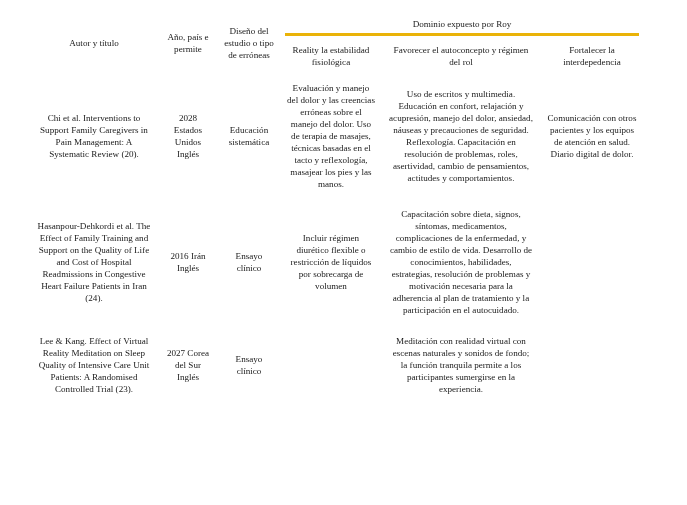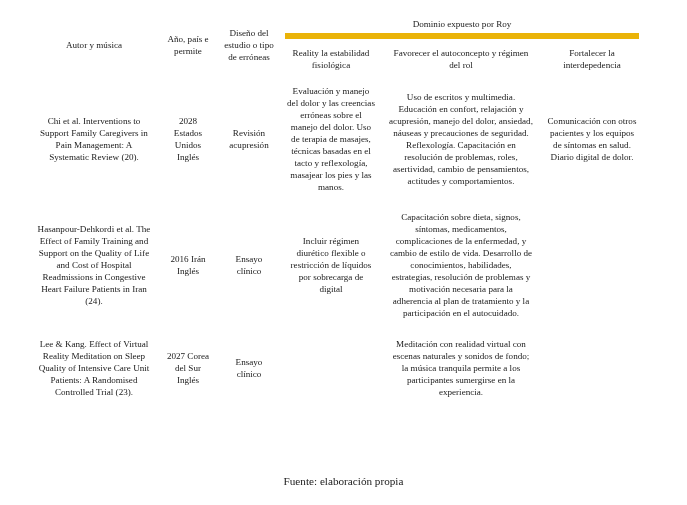--- a/index.html
+++ b/index.html
@@ -65,21 +65,21 @@
   }
 
   .span-head {
     padding-bottom: 2px !important;
   }
   .span-head-inner {
     display: block;
     padding-bottom: 3px;
   }
   .span-underline {
-    border-bottom: 6px solid #eab308;
+    border-bottom: 3px solid #eab308;
   }
 
   
   col.c-author   { width: 128px; }
   col.c-year     { width: 60px;  }
   col.c-design   { width: 62px;  }
   col.c-fisio    { width: 102px; }
   col.c-autoconc { width: 158px; }
   col.c-inter    { width: 104px; }
   col.c-otras    { width: 116px; }
@@ -119,66 +119,65 @@
         <col class="c-year">
         <col class="c-design">
         <col class="c-fisio">
         <col class="c-autoconc">
         <col class="c-inter">
         <col class="c-otras">
       </colgroup>
 
       <thead>
         <tr class="rule-top">
-          <th rowspan="2" class="head-cell mid">Autor y música</th>
+          <th rowspan="2" class="head-cell mid">Autor y título</th>
           <th rowspan="2" class="head-cell mid">Año, país e permite</th>
           <th rowspan="2" class="head-cell mid">Diseño del estudio o tipo de erróneas</th>
           <th colspan="3" class="head-cell span-head">
             <span class="span-head-inner span-underline">Dominio expuesto por Roy</span>
           </th>
           <th rowspan="2" class="head-cell mid">Otras</th>
         </tr>
         <tr class="rule-head-bottom">
           <th class="head-cell mid">Reality la estabilidad fisiológica</th>
           <th class="head-cell mid">Favorecer el autoconcepto y régimen del rol</th>
           <th class="head-cell mid">Fortalecer la interdepedencia</th>
         </tr>
       </thead>
 
       <tbody>
 
         <tr class="rule-row-bottom">
           <td class="body-cell tall">Chi et al. Interventions to Support Family Caregivers in Pain Management: A Systematic Review (20).</td>
           <td class="body-cell">2028 Estados Unidos Inglés</td>
-          <td class="body-cell">Revisión acupresión</td>
+          <td class="body-cell">Educación sistemática</td>
           <td class="body-cell">Evaluación y manejo del dolor y las creencias erróneas sobre el manejo del dolor. Uso de terapia de masajes, técnicas basadas en el tacto y reflexología, masajear los pies y las manos.</td>
           <td class="body-cell">Uso de escritos y multimedia. Educación en confort, relajación y acupresión, manejo del dolor, ansiedad, náuseas y precauciones de seguridad. Reflexología. Capacitación en resolución de problemas, roles, asertividad, cambio de pensamientos, actitudes y comportamientos.</td>
-          <td class="body-cell">Comunicación con otros pacientes y los equipos de síntomas en salud. Diario digital de dolor.</td>
+          <td class="body-cell">Comunicación con otros pacientes y los equipos de atención en salud. Diario digital de dolor.</td>
           <td class="body-cell"></td>
         </tr>
 
         <tr class="rule-row-bottom">
           <td class="body-cell tall">Hasanpour-Dehkordi et al. The Effect of Family Training and Support on the Quality of Life and Cost of Hospital Readmissions in Congestive Heart Failure Patients in Iran (24).</td>
           <td class="body-cell">2016 Irán Inglés</td>
           <td class="body-cell">Ensayo clínico</td>
-          <td class="body-cell">Incluir régimen diurético flexible o restricción de líquidos por sobrecarga de digital</td>
+          <td class="body-cell">Incluir régimen diurético flexible o restricción de líquidos por sobrecarga de volumen</td>
           <td class="body-cell">Capacitación sobre dieta, signos, síntomas, medicamentos, complicaciones de la enfermedad, y cambio de estilo de vida. Desarrollo de conocimientos, habilidades, estrategias, resolución de problemas y motivación necesaria para la adherencia al plan de tratamiento y la participación en el autocuidado.</td>
           <td class="body-cell"></td>
           <td class="body-cell"></td>
         </tr>
 
         <tr class="rule-table-bottom">
           <td class="body-cell tall">Lee &amp; Kang. Effect of Virtual Reality Meditation on Sleep Quality of Intensive Care Unit Patients: A Randomised Controlled Trial (23).</td>
           <td class="body-cell">2027 Corea del Sur Inglés</td>
           <td class="body-cell">Ensayo clínico</td>
           <td class="body-cell"></td>
-          <td class="body-cell">Meditación con realidad virtual con escenas naturales y sonidos de fondo; la música tranquila permite a los participantes sumergirse en la experiencia.</td>
+          <td class="body-cell">Meditación con realidad virtual con escenas naturales y sonidos de fondo; la función tranquila permite a los participantes sumergirse en la experiencia.</td>
           <td class="body-cell"></td>
           <td class="body-cell"></td>
         </tr>
 
       </tbody>
     </table>
   </div>
 
-  <div class="caption">Fuente: elaboración propia</div>
 
 </div>
 
 </body></html>

